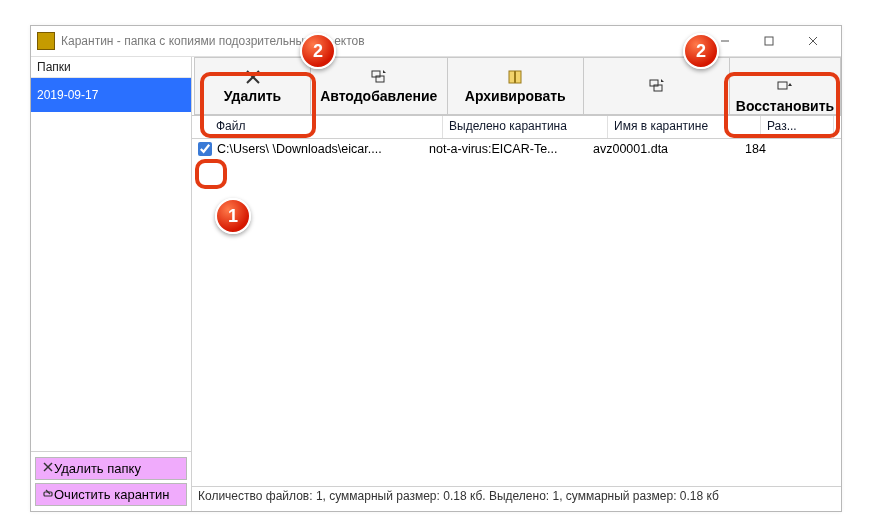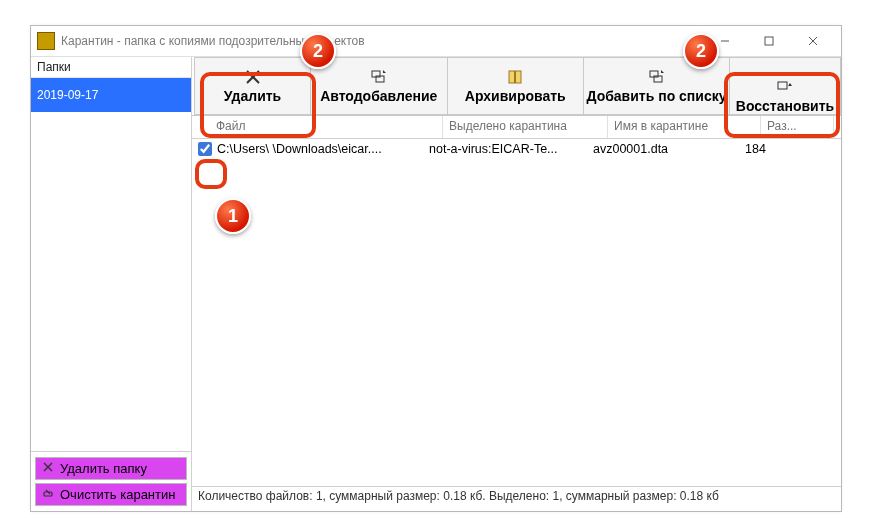--- a/index.html
+++ b/index.html
@@ -87,23 +87,22 @@
     background: #2a70ff;
     cursor: default;
   }
   .side-buttons {
     border-top: 1px solid #d0d0d0;
     padding: 2px;
   }
   .side-btn {
     display: flex;
     align-items: center;
-    gap: 6px;
     border: 1px solid #b9b9b9;
-    background: #d946ef;
+    background: #f0abfc;
     padding: 3px 6px;
     margin: 3px 2px;
     font-size: 13px;
     cursor: default;
   }
   .main {
     flex: 1;
     display: flex;
     flex-direction: column;
     min-width: 0;
@@ -140,21 +139,21 @@
   .tbtn .icn svg { width:18px; height:18px; }
   .list-head {
     display: flex;
     height: 22px;
     border-bottom: 1px solid #d0d0d0;
     background: #fff;
   }
   .lh-cell {
     border-right: 1px solid #e0e0e0;
     padding: 3px 6px;
-    color: #737373;
+    color: #0f172a;
     white-space: nowrap;
     overflow: hidden;
     text-overflow: ellipsis;
     font-size: 12px;
   }
   .col-file  { flex: 0 0 220px; padding-left: 24px;}
   .col-cause { flex: 0 0 152px; }
   .col-name  { flex: 0 0 140px; }
   .col-size  { flex: 0 0 60px; text-align: left;}
   .list-body {
@@ -306,21 +305,20 @@
           <span style="font-weight:bold">Архивировать</span>
         </div>
         <div class="tbtn" style="flex:0 0 145px;">
           <div class="icn">
             <svg viewBox="0 0 18 18">
                 <rect x="2" y="3" width="8" height="6" fill="none" stroke="#333"></rect>
                 <rect x="6" y="8" width="8" height="6" fill="none" stroke="#333"></rect>
                 <path d="M13 2 L16 5 L13 5 Z" fill="#333"></path>
               </svg>
           </div>
-          <span style="font-weight:bold">Добавить по списку</span>
         </div>
         <div class="tbtn" style="flex:0 0 110px;justify-content:flex-end;">
           <div class="icn">
             <svg viewBox="0 0 18 18">
                 <rect x="2" y="4" width="9" height="7" fill="none" stroke="#333"></rect>
                 <path d="M12 8 L16 8 L14 5 Z" fill="#333"></path>
               </svg>
           </div>
           <span style="font-weight:bold">Восстановить</span>
         </div>

